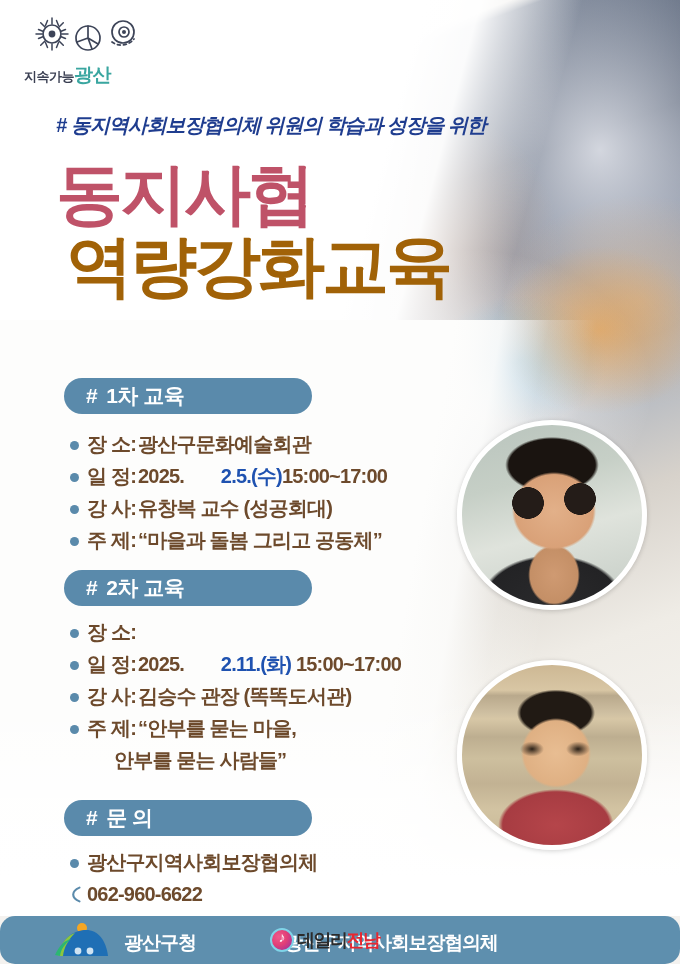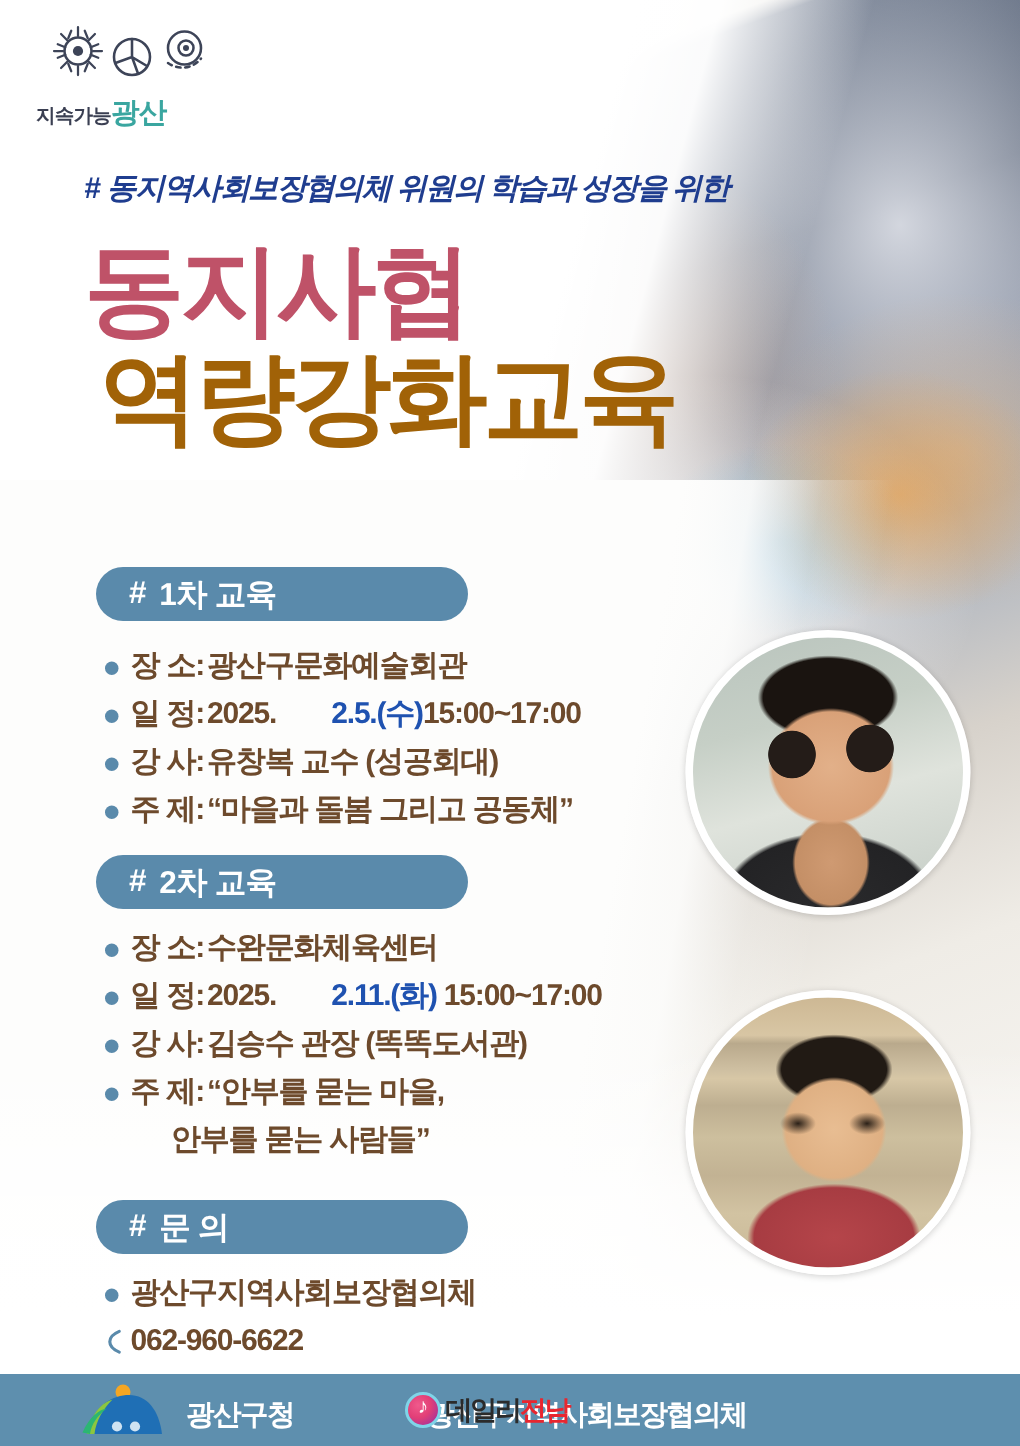--- a/index.html
+++ b/index.html
@@ -142,21 +142,21 @@
         #b9a98c 17%, #cfc0a2 27%,
         #d7c7a6 30%, #bdae90 40%,
         #cdbf9e 52%, #c2b293 66%,
         #d2c3a2 80%, #c8b997 100%);
     background-repeat:no-repeat;
   }
 
   
   .footer {
     position:absolute; left:0; top:916px; width:680px; height:48px;
-    background:#5e8fae; display:flex; align-items:center;
+    background:#5e8fae; display:flex; align-items:center;border-radius:15px;
   }
   .f-logo1 { position:absolute; left:52px; top:6px; width:60px; height:38px; }
   .f-name1 {
     position:absolute; left:124px; top:14px;
     font-size:19px; font-weight:800; color:#ffffff; letter-spacing:-1px;
     white-space:nowrap;
   }
   .f-name2 {
     position:absolute; left:284px; top:14px;
     font-size:19px; font-weight:800; color:#ffffff; letter-spacing:-1.2px;
@@ -248,21 +248,20 @@
   </div>
 
   <div class="pill" style="left:64px; top:570px; width:248px;">
     <span class="hsym">#</span>
       <span>2차 교육</span>
   </div>
   <div class="rows" style="left:70px; top:622px;">
     <div class="row">
       <span class="bullet"></span>
       <span class="lbl">장 소:</span>
-      <span class="val">수완문화체육센터</span>
     </div>
     <div class="row">
       <span class="bullet"></span>
       <span class="lbl">일 정:</span>
       <span class="val"><span>2025. </span><span class="hl">2.11.(화)</span><span> 15:00~17:00</span></span>
     </div>
     <div class="row">
       <span class="bullet"></span>
       <span class="lbl">강 사:</span>
       <span class="val">김승수 관장 (똑똑도서관)</span>

